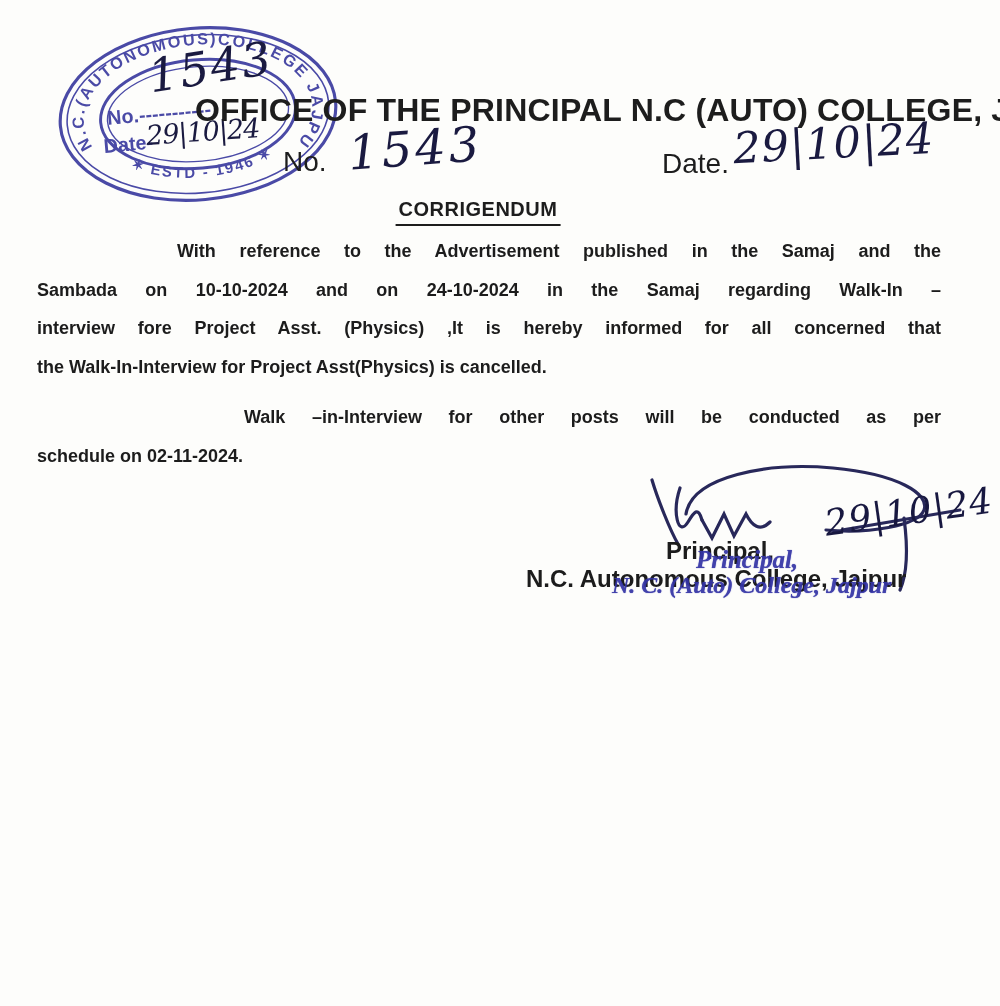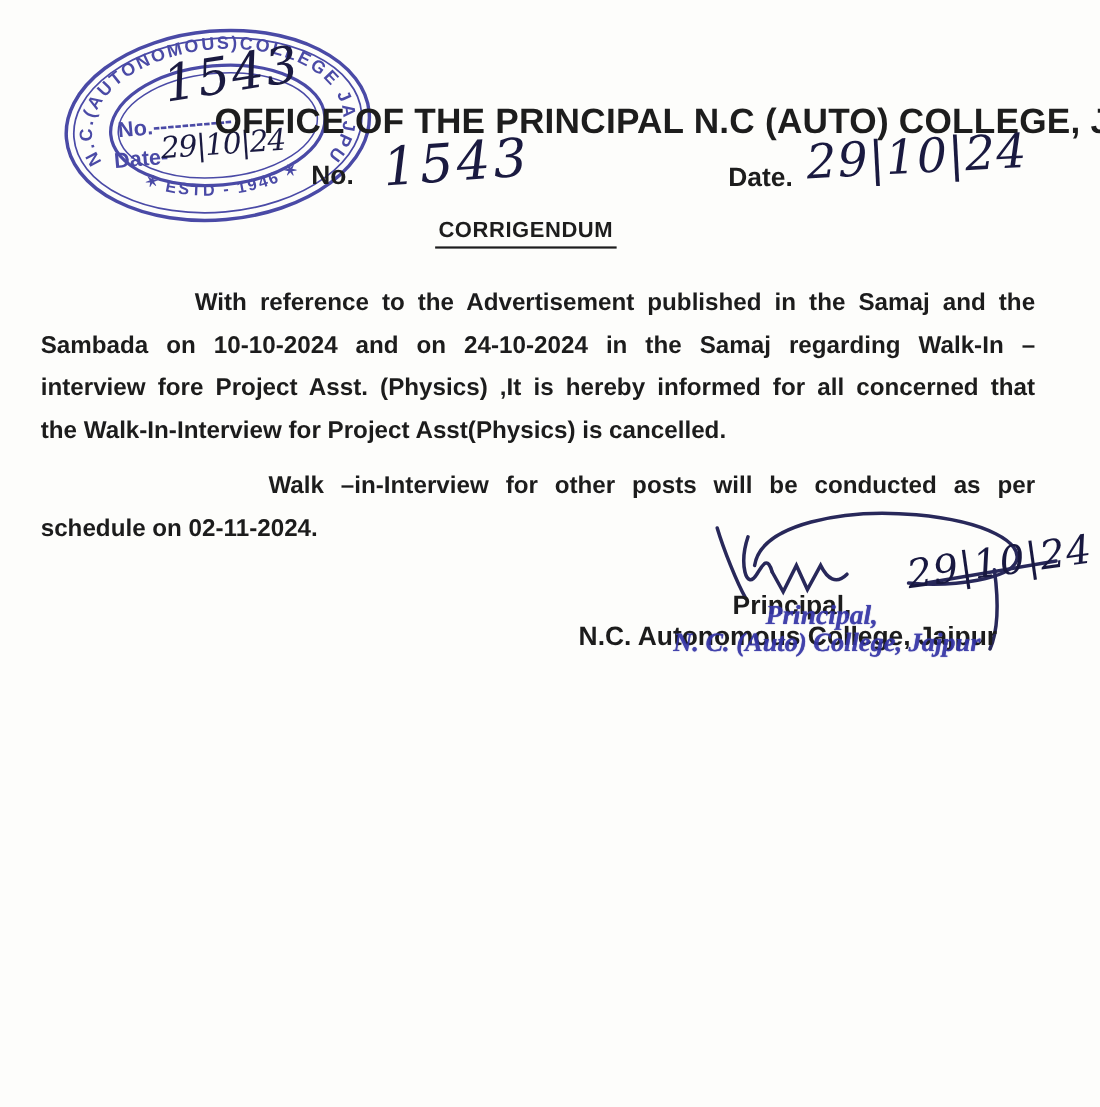--- a/index.html
+++ b/index.html
@@ -19,36 +19,36 @@
     font-family:"DejaVu Serif", serif; font-style:italic;
     color:#1a1a40; position:absolute; white-space:nowrap; line-height:1;
   }
   .stamp-hand-no   { left:148px; top:44px;  font-size:46px; transform:rotate(-9deg); letter-spacing:2px; }
   .stamp-hand-date { left:146px; top:118px; font-size:27px; transform:rotate(-4deg); letter-spacing:-1px; }
   
   .header-title {
     position:absolute; left:195px; top:92px;
     font-size:32px; font-weight:bold; letter-spacing:0.2px; white-space:nowrap;
   }
-  .ref-label { position:absolute; font-size:24px; font-weight:bold; }
+  .ref-label { position:absolute; font-size:28px; font-weight:normal; }
   .ref-no-label   { left:283px; top:146px; }
   .ref-date-label { left:662px; top:148px; }
   .ref-no-value   { left:348px; top:124px; font-size:48px; transform:rotate(-4deg); letter-spacing:3px; }
   .ref-date-value { left:733px; top:122px; font-size:43px; transform:rotate(-3deg); letter-spacing:1px; }
   
   .doc-title {
     position:absolute; left:478px; top:198px; transform:translateX(-50%);
     font-size:20px; font-weight:bold; letter-spacing:0.5px;
     border-bottom:2.5px solid #1d1d1d; padding:0 3px 3px;
     white-space:nowrap;
   }
   
   .body-text {
-    position:absolute; left:37px; top:256px; width:904px;
-    font-size:22px; font-weight:700; color:#1c1c1c; line-height:38.6px;
+    position:absolute; left:37px; top:232px; width:904px;
+    font-size:18px; font-weight:700; color:#1c1c1c; line-height:38.6px;
   }
   .jline  { text-align:justify; text-align-last:justify; }
   .lline  { text-align:left; }
   .indent1 { padding-left:140px; }
   .indent2 { padding-left:207px; }
   .para2 { margin-top:12px; }
   
   .sig-svg { position:absolute; left:628px; top:460px; width:345px; height:140px; }
   .sig-date { left:824px; top:494px; font-size:36px; transform:rotate(-8deg); letter-spacing:1px; color:#181840; }
   .printed-line { position:absolute; font-size:24px; font-weight:bold; white-space:nowrap; color:#1c1c1c; }

